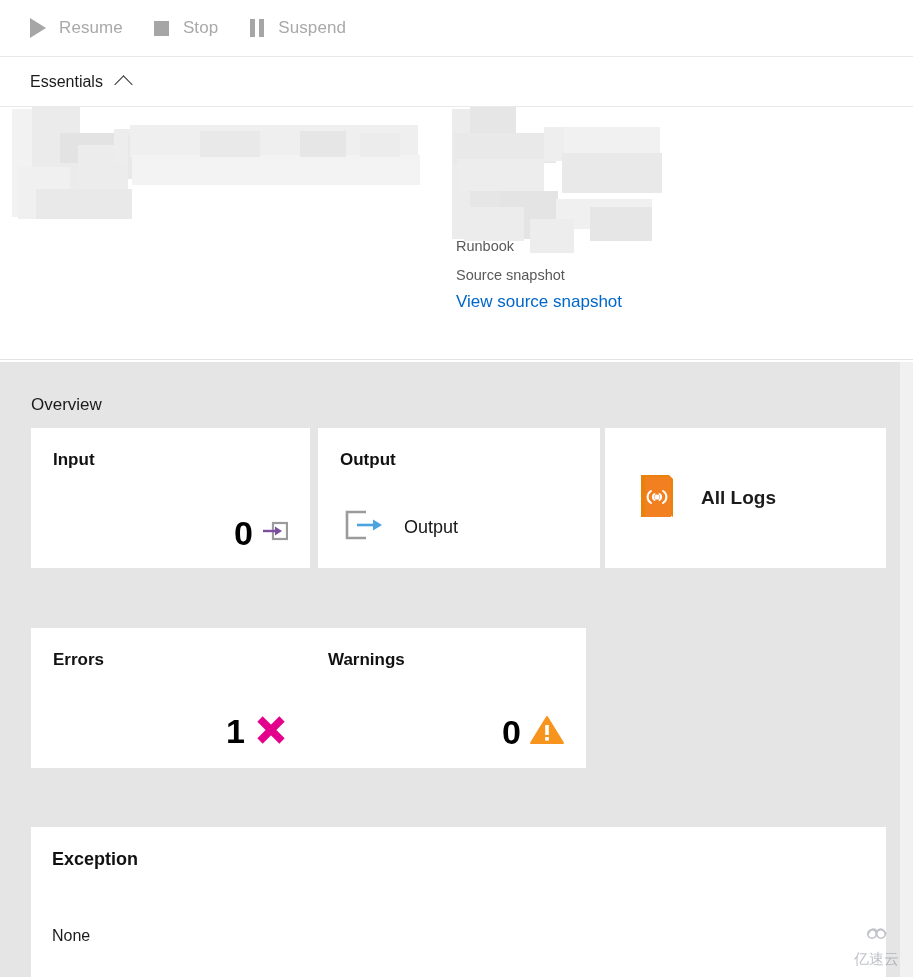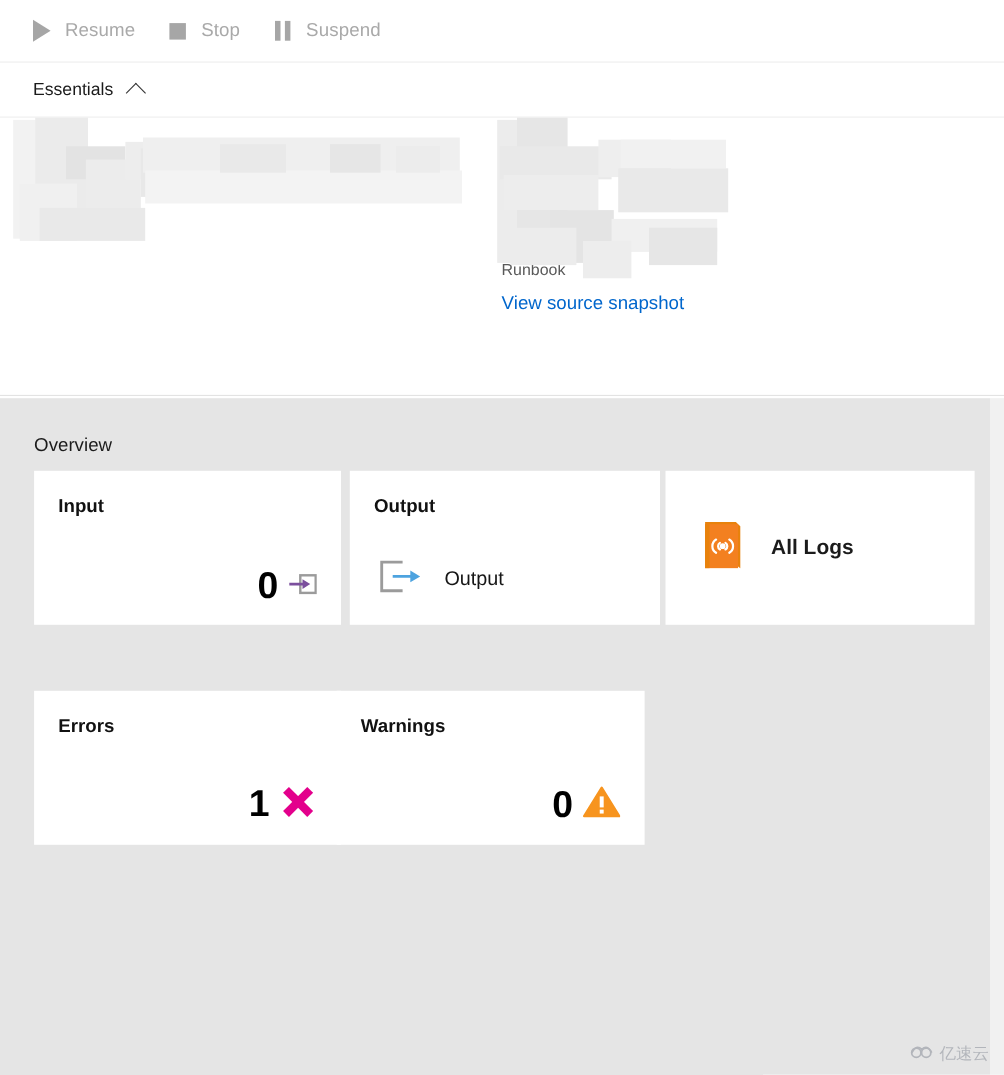--- a/index.html
+++ b/index.html
@@ -247,20 +247,21 @@
 
   
   .watermark {
     position: absolute;
     right: 14px;
     bottom: 8px;
     display: flex;
     align-items: center;
     gap: 5px;
     opacity: .55;
+    flex-direction: column;
   }
   .wm-text {
     font-size: 15px;
     color: #8a8f99;
     font-family: "DejaVu Sans", sans-serif;
   }
 </style>
 </head>
 <body>
 
@@ -298,20 +299,21 @@
 
   <div class="ess-col right">
     <div style="height:96px"></div>
     <div class="ess-pair">
       <div class="ess-value big">1,</div>
     </div>
     <div class="ess-pair">
       <div class="ess-label">Runbook</div>
     </div>
     <div class="ess-pair">
+      <div class="ess-label">Source snapshot</div>
       <div class="ess-link">View source snapshot</div>
     </div>
   </div>
 
   <div class="blur-block" style="left:0;top:0;width:430px;height:120px;">
     <div class="bb" style="left:12px;top:2px;width:60px;height:108px;background:#f2f2f2;"></div>
     <div class="bb" style="left:32px;top:0px;width:48px;height:104px;background:#ebebeb;"></div>
     <div class="bb" style="left:60px;top:26px;width:54px;height:30px;background:#e3e3e3;"></div>
     <div class="bb" style="left:78px;top:38px;width:50px;height:68px;background:#ececec;"></div>
     <div class="bb" style="left:114px;top:22px;width:110px;height:34px;background:#ededed;"></div>
@@ -417,20 +419,24 @@
       <span>
         <svg width="34" height="32" viewBox="0 0 34 32">
           <path d="M17 3 L33 29 H1 Z" fill="#f7941e" stroke="#f7941e" stroke-width="2" stroke-linejoin="round"></path>
           <rect x="15.2" y="11" width="3.6" height="10" fill="#ffffff"></rect>
           <rect x="15.2" y="23" width="3.6" height="3.6" fill="#ffffff"></rect>
         </svg>
       </span>
     </div>
   </div>
 
+  <div class="exception-card">
+    <div class="exc-title">Exception</div>
+    <div class="exc-value">None</div>
+  </div>
 
 </div>
 
 <div class="watermark">
   <span>
     <svg width="22" height="16" viewBox="0 0 22 16">
       <g fill="none" stroke="#8a8f99" stroke-width="1.6">
         <circle cx="6" cy="9" r="4.2"></circle>
         <circle cx="15" cy="9" r="4.2"></circle>
         <path d="M2 9 q4 -8 9 -3 q5 -5 9 3"></path>

